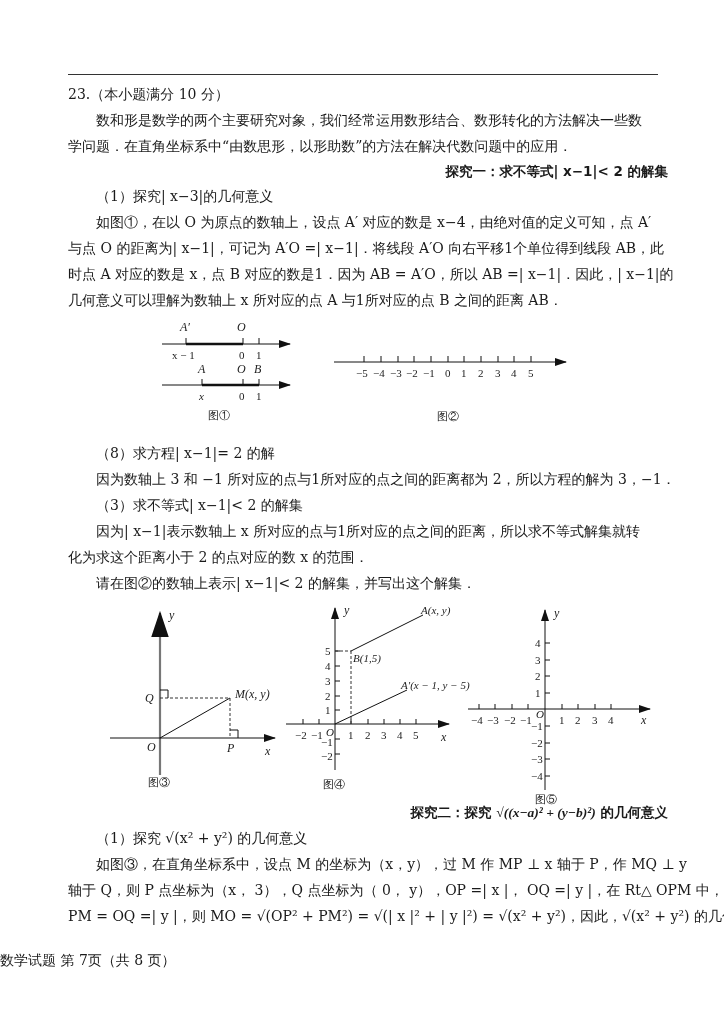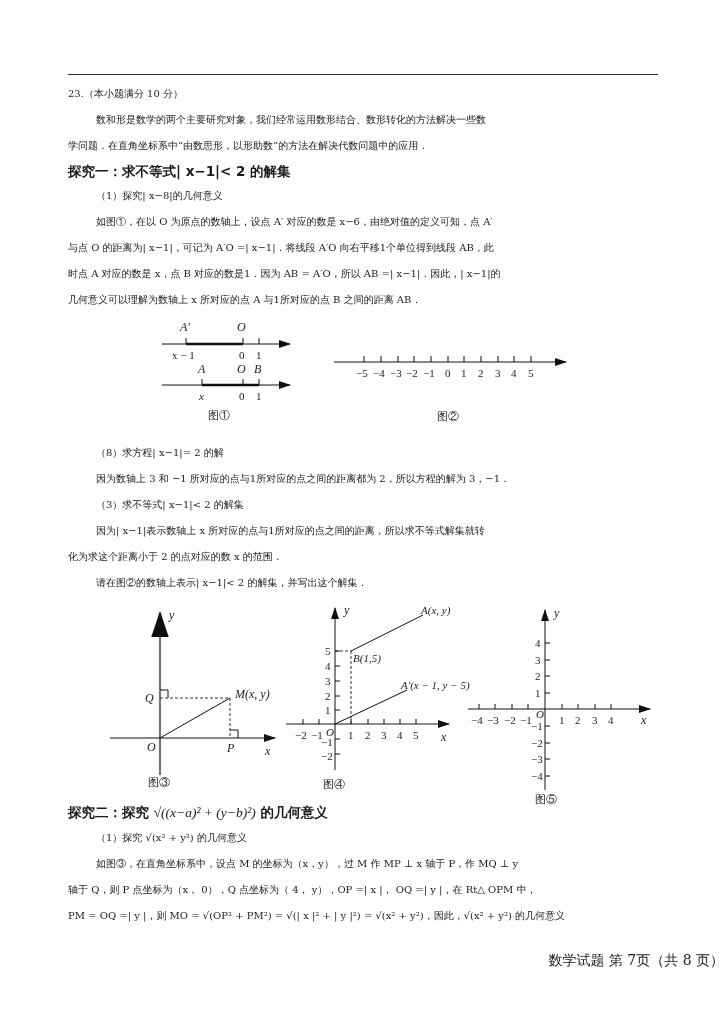--- a/index.html
+++ b/index.html
@@ -1,38 +1,38 @@
 <!DOCTYPE html>
 <html><head>
 <meta charset="utf-8">
 <style>
   html, body { margin: 0; padding: 0; background: #ffffff; }
   body { width: 724px; height: 1023px; position: relative; overflow: hidden;
          font-family: "DejaVu Serif", "Liberation Serif", serif; color: #1a1a1a; }
   .rule { position: absolute; left: 68px; top: 74px; width: 590px; height: 0; border-top: 1.3px solid #333; }
-  .line { position: absolute; left: 68px; width: 600px; font-size: 10px; line-height: 20px; white-space: nowrap; }
+  .line { position: absolute; left: 68px; width: 600px; font-size: 14px; line-height: 20px; white-space: nowrap; }
   .indent { padding-left: 28px; }
-  .bold { font-weight: bold; font-family: "DejaVu Sans", "Liberation Sans", sans-serif; font-size: 13.5px; }
-  .footer { position: absolute; top: 952px; left: 0; width: 724px; text-align: right; font-size: 14px; }
+  .bold { font-weight: bold; font-family: "DejaVu Sans", "Liberation Sans", sans-serif; font-size: 13.5px; text-align: right; }
+  .footer { position: absolute; top: 952px; left: 0; width: 724px; text-align: left; font-size: 14px; }
   svg { position: absolute; overflow: visible; }
   svg text { font-family: "Liberation Serif", "DejaVu Serif", serif; fill: #222; }
   .it { font-style: italic; }
   .cap { font-size: 11px; }
 </style>
 </head>
 <body>
 
 <div class="rule"></div>
 
 <div class="line" style="top:84px">23.（本小题满分 10 分）</div>
 <div class="line indent" style="top:110px">数和形是数学的两个主要研究对象，我们经常运用数形结合、数形转化的方法解决一些数</div>
 <div class="line" style="top:136px">学问题．在直角坐标系中“由数思形，以形助数”的方法在解决代数问题中的应用．</div>
 <div class="line bold" style="top:161px">探究一：求不等式| x−1|&lt; 2 的解集</div>
-<div class="line indent" style="top:186px">（1）探究| x−8|的几何意义</div>
-<div class="line indent" style="top:212px">如图①，在以 O 为原点的数轴上，设点 A′ 对应的数是 x−6，由绝对值的定义可知，点 A′</div>
+<div class="line indent" style="top:186px">（1）探究| x−3|的几何意义</div>
+<div class="line indent" style="top:212px">如图①，在以 O 为原点的数轴上，设点 A′ 对应的数是 x−4，由绝对值的定义可知，点 A′</div>
 <div class="line" style="top:238px">与点 O 的距离为| x−1|，可记为 A′O =| x−1|．将线段 A′O 向右平移1个单位得到线段 AB，此</div>
 <div class="line" style="top:264px">时点 A 对应的数是 x，点 B 对应的数是1．因为 AB = A′O，所以 AB =| x−1|．因此，| x−1|的</div>
 <div class="line" style="top:290px">几何意义可以理解为数轴上 x 所对应的点 A 与1所对应的点 B 之间的距离 AB．</div>
 
 <svg style="left:150px; top:315px;" width="160" height="110">
   <defs>
     <marker id="arr" markerWidth="12" markerHeight="8" refX="11" refY="4" orient="auto">
       <path d="M0,0 L12,4 L0,8 z" fill="#111"></path>
     </marker>
   </defs>
@@ -205,21 +205,21 @@
     <text x="66" y="180">−4</text>
   </g>
   <text x="89" y="17" font-size="12" class="it">y</text>
   <text x="176" y="124" font-size="12" class="it">x</text>
   <text x="71" y="118" font-size="11" class="it">O</text>
   <text x="70" y="203" class="cap">图⑤</text>
 </svg>
 
 <div class="line bold" style="top:802px">
   <span>探究二：探究</span>
-  <span style="font-weight:normal; font-family:'Liberation Serif', serif; font-style:italic;">√((x−a)² + (y−b)²)</span>
+  <span style="font-weight:bold; font-family:'Liberation Serif', serif; font-style:italic;">√((x−a)² + (y−b)²)</span>
   <span>的几何意义</span>
 </div>
 <div class="line indent" style="top:828px">（1）探究 √(x² + y²) 的几何意义</div>
 <div class="line indent" style="top:854px">如图③，在直角坐标系中，设点 M 的坐标为（x，y），过 M 作 MP ⊥ x 轴于 P，作 MQ ⊥ y</div>
-<div class="line" style="top:880px">轴于 Q，则 P 点坐标为（x， 0），Q 点坐标为（ 4， y），OP =| x |， OQ =| y |，在 Rt△ OPM 中，</div>
+<div class="line" style="top:880px">轴于 Q，则 P 点坐标为（x， 3），Q 点坐标为（ 0， y），OP =| x |， OQ =| y |，在 Rt△ OPM 中，</div>
 <div class="line" style="top:906px">PM = OQ =| y |，则 MO = √(OP² + PM²) = √(| x |² + | y |²) = √(x² + y²)，因此，√(x² + y²) 的几何意义</div>
 
 <div class="footer">数学试题 第 7页（共 8 页）</div>
 
 </body></html>

